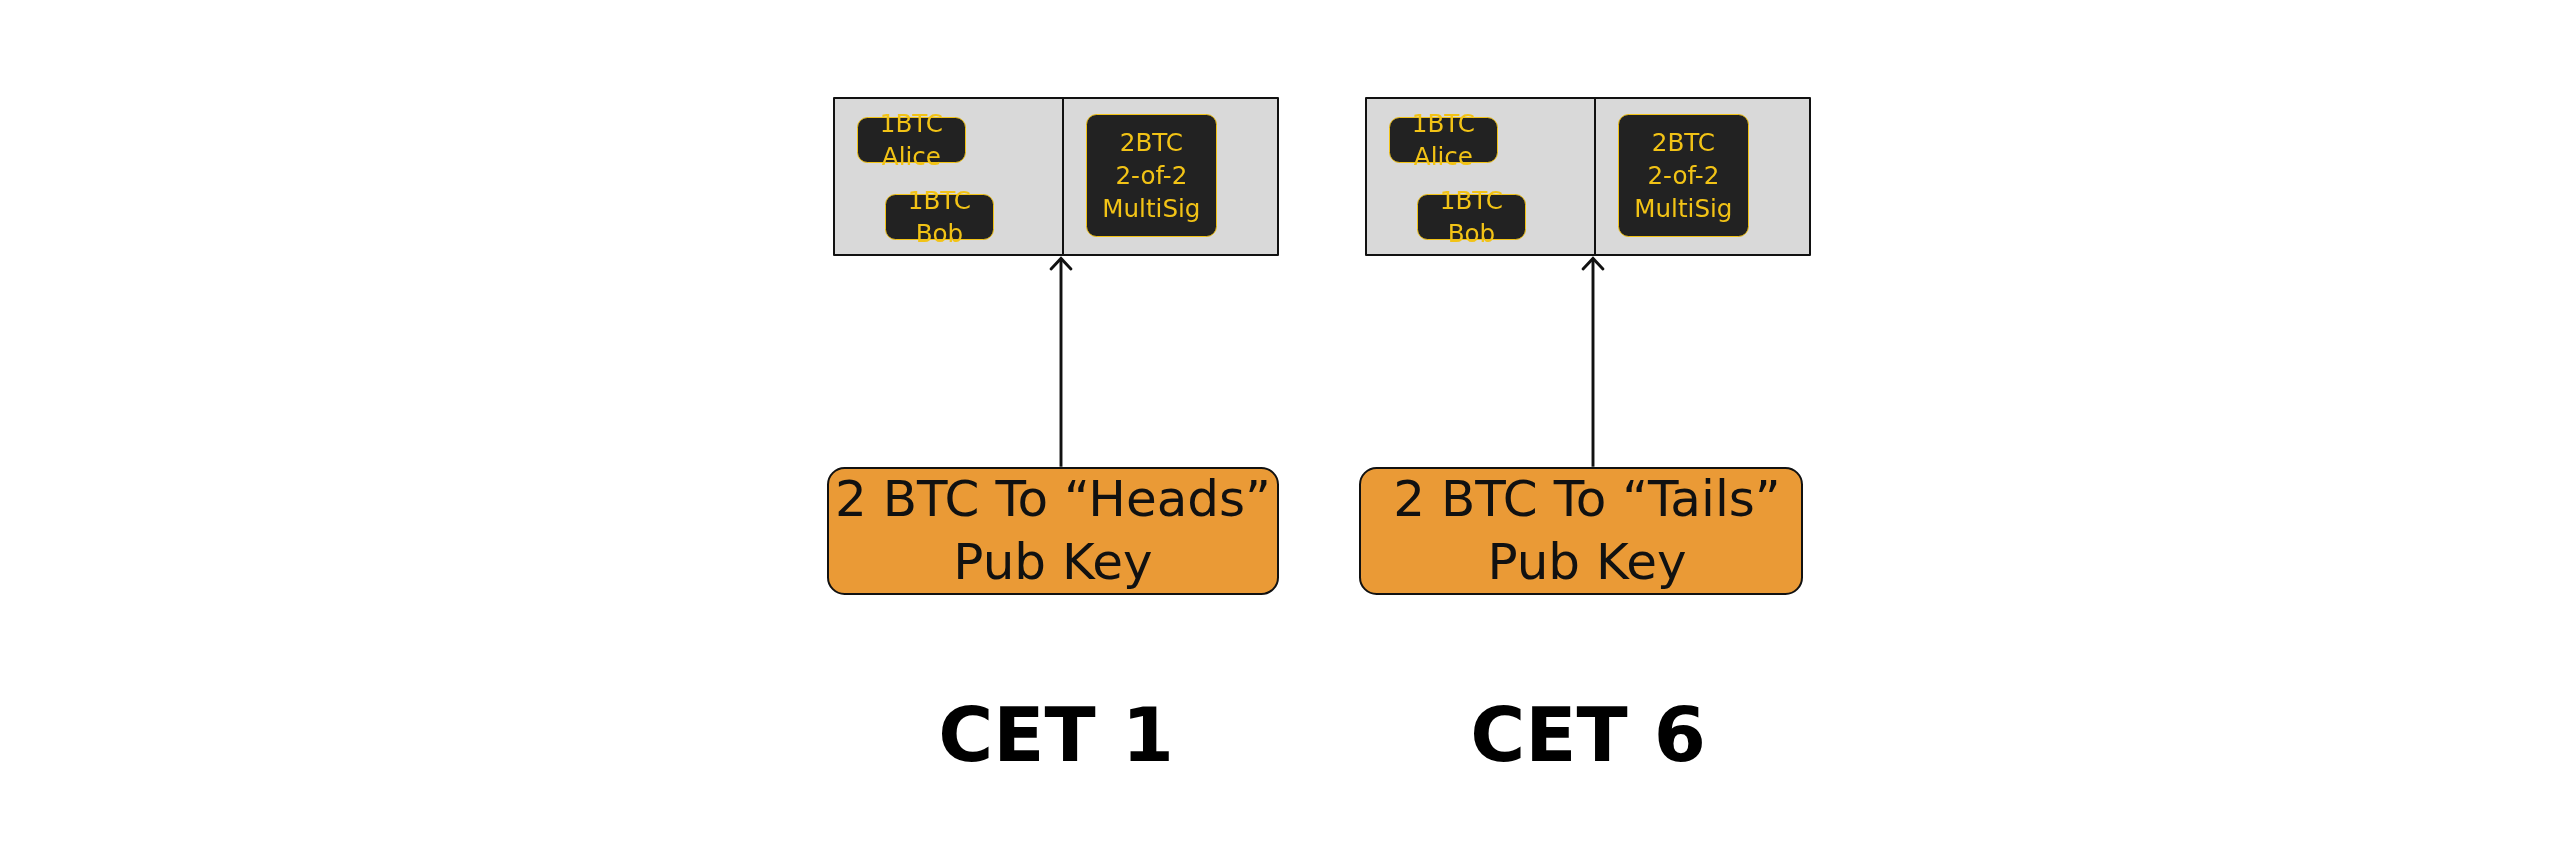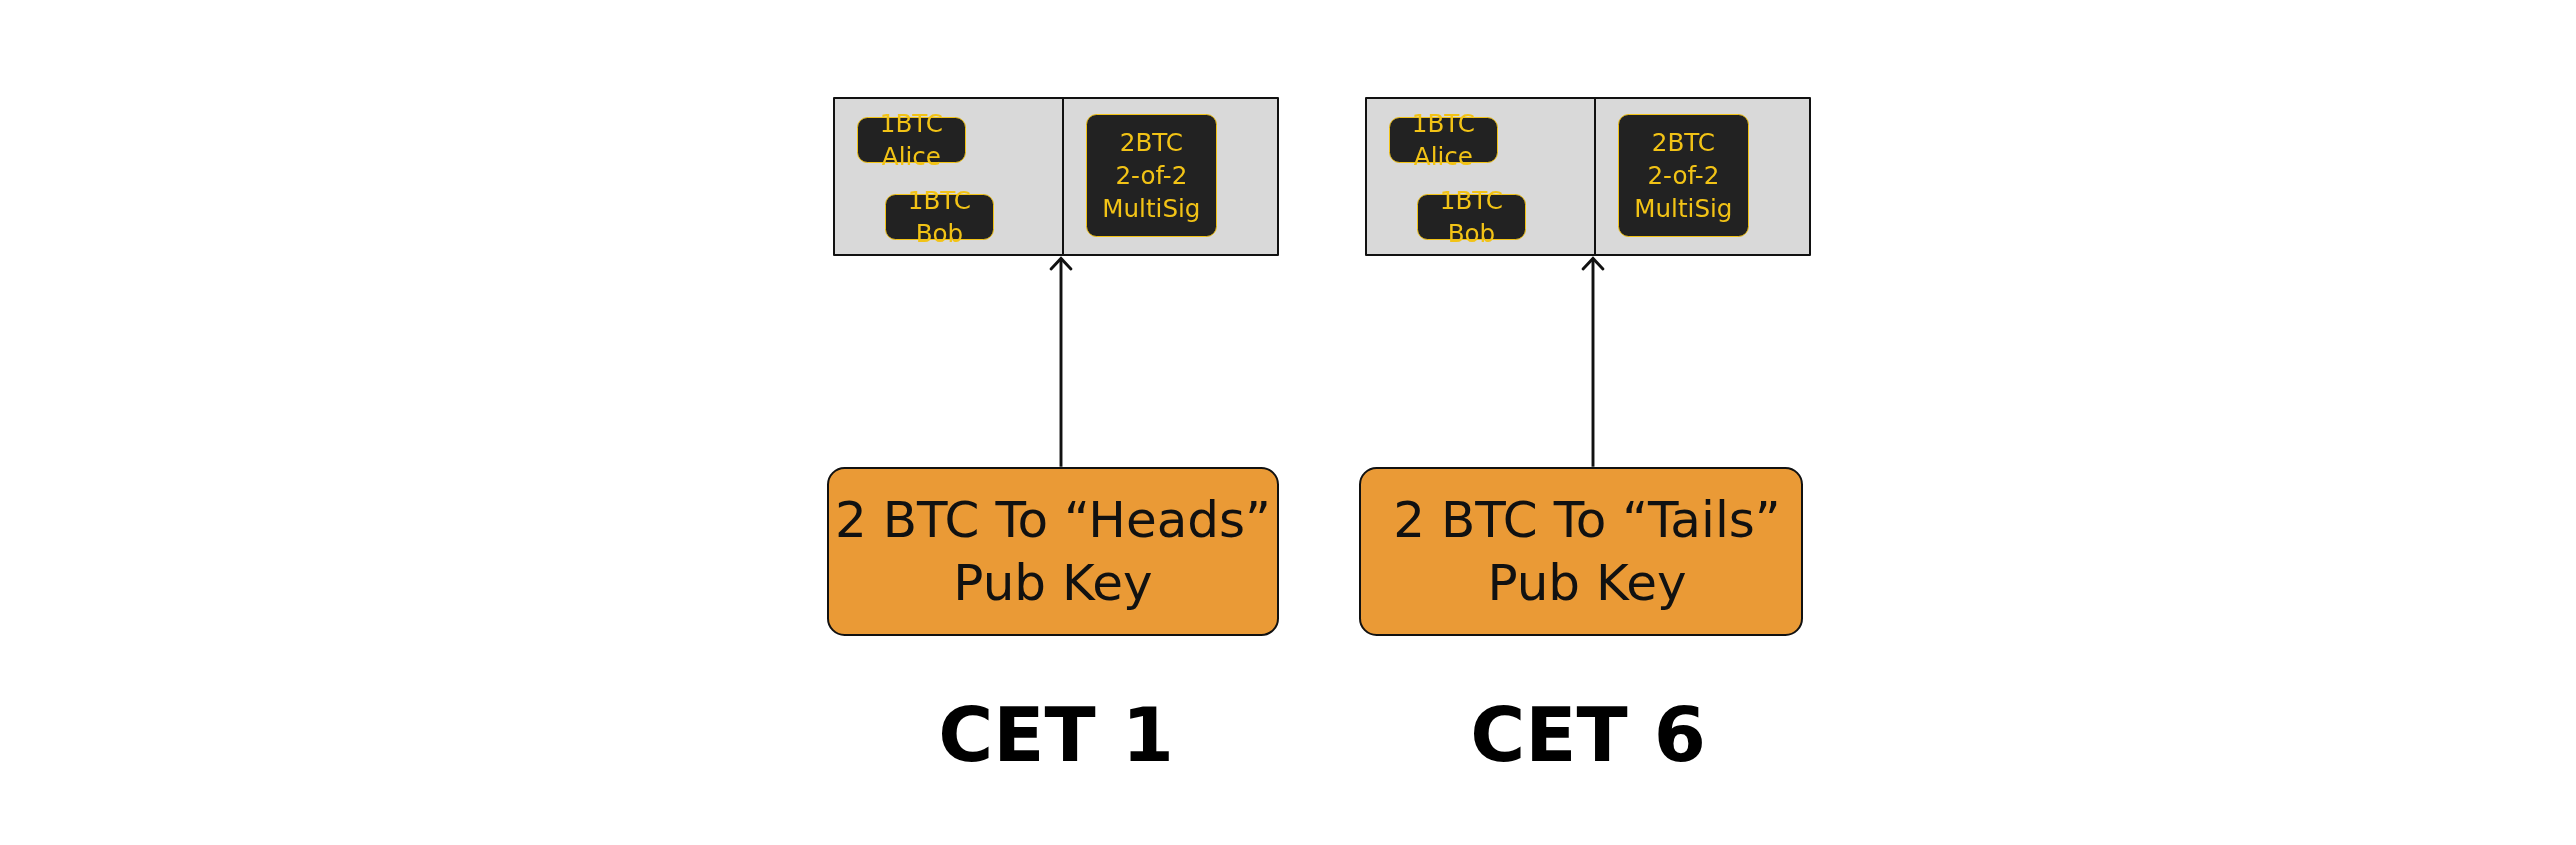--- a/index.html
+++ b/index.html
@@ -9,21 +9,21 @@
   .tx-box { position: absolute; left: 5.9px; top: 97px; width: 446px; height: 159px;
             background: #d9d9d9; border: 2.3px solid #111; border-radius: 1px; box-sizing: border-box; }
   .divider { position: absolute; left: 227px; top: 0; width: 2.3px; height: 100%; background: #111; }
   .out { position: absolute; background: #222222; border: 1.8px solid #f2c316; border-radius: 10.5px;
          box-sizing: border-box; color: #f2c316; display: flex; align-items: center; justify-content: center;
          text-align: center; font-family: "DejaVu Sans", sans-serif; font-size: 24.6px; line-height: 33px; white-space: pre-line; }
   .out.alice { left: 22px; top: 17.6px; width: 109px; height: 46px; }
   .out.bob   { left: 22px; top: 95px; width: 109px; height: 46px; margin-left: 28px; }
   .out.multi { left: 167px; top: 15px; width: 131px; height: 123px; }
   .arrow { position: absolute; left: 0; top: 256px; }
-  .oracle-box { position: absolute; left: 0; top: 467px; width: 452px; height: 169px;
+  .oracle-box { position: absolute; left: 0; top: 467px; width: 452px; height: 128px;
                 background: #ea9a36; border: 2.9px solid #111; border-radius: 17.6px; box-sizing: border-box;
                 display: flex; align-items: center; justify-content: center; text-align: center;
                 font-family: "DejaVu Sans", sans-serif; font-size: 50px; line-height: 63px; color: #111; white-space: pre-line; }
   .cet-label { position: absolute; left: 0; top: 691px; width: 458px; text-align: center;
                font-family: "DejaVu Sans", sans-serif; font-weight: bold; font-size: 75px; color: #000; }
 </style>
 </head>
 <body>
 
 <div class="cet" style="left:827px;">

